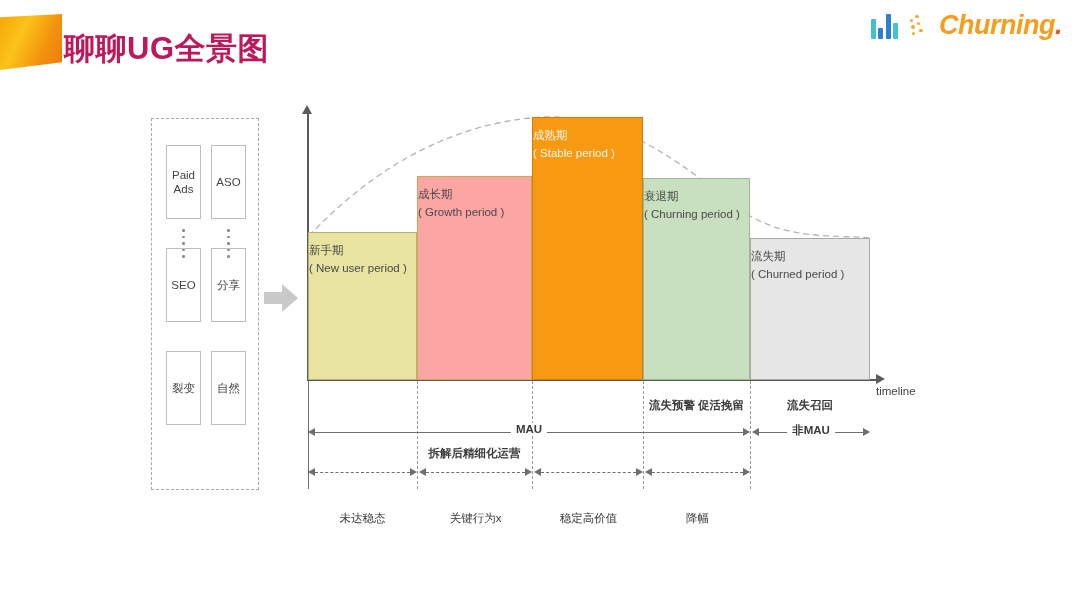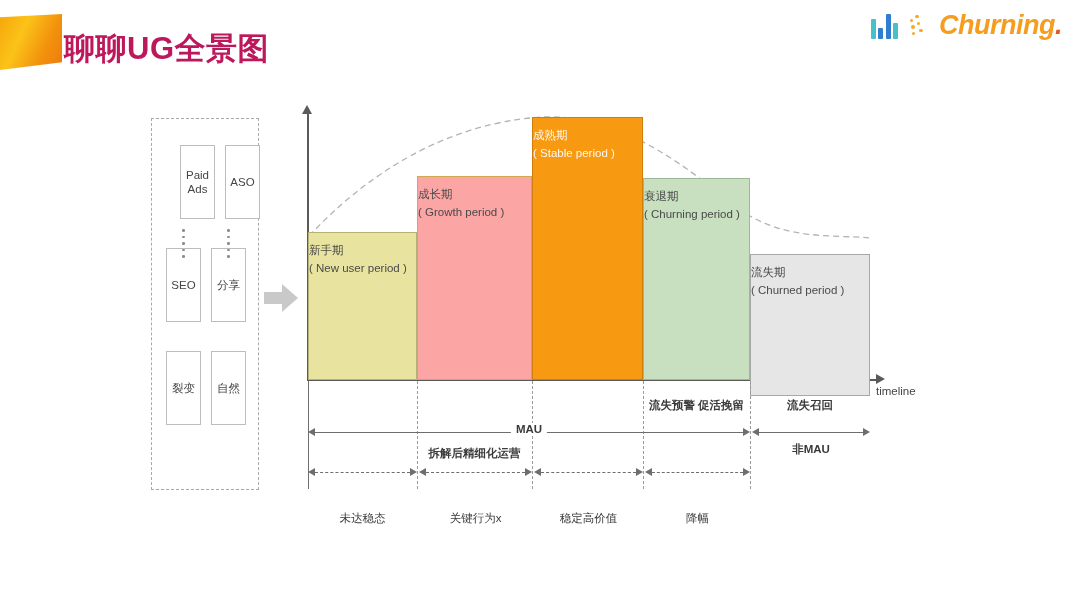--- a/index.html
+++ b/index.html
@@ -36,21 +36,21 @@
   .brand-name { font-size: 27px; font-weight: 700; font-style: italic; color: #f79d1e; letter-spacing: -0.5px; }
   .brand-name .dot { color: #e8541e; }
 
   
   .src-panel {
     position: absolute; left: 151px; top: 118px;
     width: 108px; height: 372px;
     border: 1px dashed #a9a9a9; background: #fff;
   }
   .src-row { position: absolute; left: 0; width: 108px; display: flex; justify-content: center; gap: 10px; }
-  .src-row.r1 { top: 26px; justify-content: flex-end; }
+  .src-row.r1 { top: 26px; }
   .src-row.r3 { top: 232px; }
   .src-row.r2 { top: 129px; }
   .src-box {
     width: 35px; height: 74px;
     border: 1px solid #bdbdbd; background: #fff;
     display: flex; align-items: center; justify-content: center;
     font-size: 11.5px; color: #444; line-height: 1.25; text-align: center;
   }
   .src-dots { position: absolute; top: 110px; left: 0; width: 108px; display: flex; justify-content: center; gap: 10px; }
   .src-dots .col { width: 35px; display: flex; flex-direction: column; align-items: center; gap: 4px; }
@@ -83,21 +83,21 @@
   .bar { position: absolute; border: 1px solid #9a9a9a; }
   .bar .lbl {
     position: absolute; left: 0; right: 0; top: 9px;
     font-size: 11.5px; color: #4a4a4a; line-height: 1.55;
     white-space: nowrap;
   }
   .bar.b1 { left: 308px; top: 232px; width: 109px; height: 148px; background: #e8e4a0; border-color: #b6b276; }
   .bar.b2 { left: 417px; top: 176px; width: 115px; height: 204px; background: #fca5a5; border-color: #d0a84f; }
   .bar.b3 { left: 532px; top: 117px; width: 111px; height: 263px; background: #f79a12; border-color: #cf7d0b; }
   .bar.b4 { left: 643px; top: 178px; width: 107px; height: 202px; background: #c8e0c0; border-color: #9cb894; }
-  .bar.b5 { left: 750px; top: 238px; width: 120px; height: 142px; background: #e6e6e6; border-color: #a8a8a8; margin-top: 16px; }
+  .bar.b5 { left: 750px; top: 238px; width: 120px; height: 142px; background: #e6e6e6; border-color: #a8a8a8; }
   .bar.b3 .lbl { color: #fff7ef; }
 
   .curve { position: absolute; left: 307px; top: 108px; width: 575px; height: 275px; pointer-events: none; }
 
   
   .vdiv { position: absolute; width: 0; border-left: 1.2px dashed #9a9a9a; top: 381px; height: 108px; }
   .vsolid { position: absolute; width: 0; border-left: 1.2px solid #6e6e6e; top: 381px; height: 108px; }
 
   .ops-label {
     position: absolute; text-align: center; font-size: 11.5px; font-weight: 700;
@@ -258,21 +258,21 @@
     <div class="arrow-row" style="left:308px; top:426px; width:442px;">
       <div class="arrow-line" style="left:7px; width:428px;"></div>
       <div class="ahead l" style="left:0;"></div>
       <div class="ahead r" style="right:0;"></div>
       <div class="arrow-cap" style="left:50%; transform:translateX(-50%);">MAU</div>
     </div>
     <div class="arrow-row" style="left:752px; top:426px; width:118px;">
       <div class="arrow-line" style="left:7px; width:104px;"></div>
       <div class="ahead l" style="left:0;"></div>
       <div class="ahead r" style="right:0;"></div>
-      <div class="arrow-cap" style="left:50%; transform:translateX(-50%);margin-top:19px;">非MAU</div>
+      <div class="arrow-cap" style="left:50%; transform:translateX(-50%);">非MAU</div>
     </div>
 
     <div class="arrow-row" style="left:308px; top:466px; width:109px;">
       <div class="arrow-line dashed" style="left:7px; width:95px;"></div>
       <div class="ahead l" style="left:0;"></div>
       <div class="ahead r" style="right:0;"></div>
       <div class="arrow-cap thin" style="left:50%; transform:translateX(-50%);">未达稳态</div>
     </div>
     <div class="arrow-row" style="left:419px; top:466px; width:113px;">
       <div class="arrow-line dashed" style="left:7px; width:99px;"></div>

